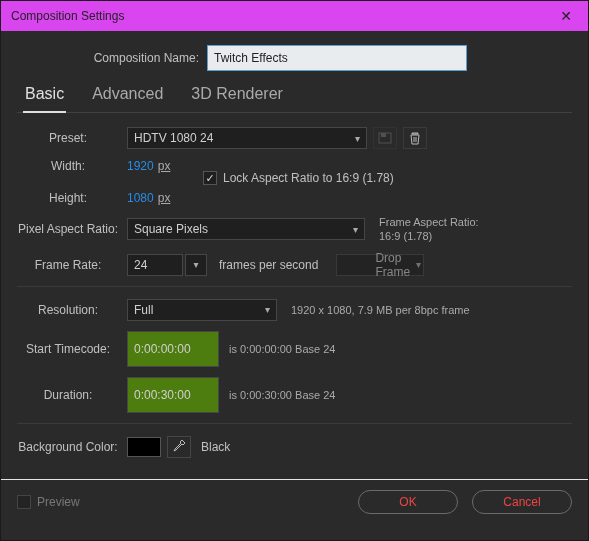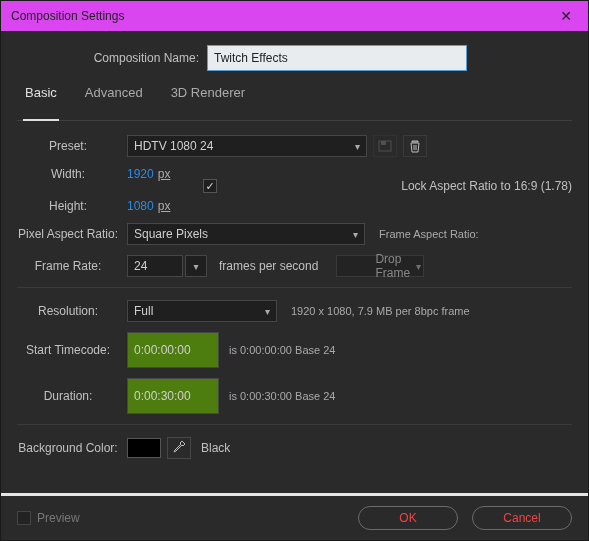--- a/index.html
+++ b/index.html
@@ -7,47 +7,47 @@
   .dialog { width: 589px; height: 541px; background: #2a2a2a; border: 1px solid #1a1a1a; display: flex; flex-direction: column; }
   .titlebar { height: 30px; background: #d946ef; display: flex; align-items: center; justify-content: space-between; padding: 0 10px; }
   .titlebar-text { font-size: 12px; color: #222; }
   .close-x { font-size: 14px; color: #222; cursor: pointer; padding: 0 6px; }
   .content { flex: 1; padding: 14px 16px 8px 16px; color: #c0c0c0; font-size: 12px; position: relative; }
   .row { display: flex; align-items: center; margin-bottom: 10px; }
   .label-col { text-align: right; padding-right: 8px; color: #c0c0c0; }
   .comp-name-row .label-col { width: 190px; }
   .name-input { width: 260px; height: 21px; background: #e8ecee; border: 1px solid #5a9fd4; color: #222; padding: 12px 6px; font-size: 12px; }
   .tabs { display: flex; gap: 24px; border-bottom: 1px solid #404040; margin-bottom: 14px; padding-left: 6px; }
-  .tab { padding: 4px 2px 19px 2px; color: #aaa; cursor: pointer; font-size: 13px; }
+  .tab { padding: 4px 2px 8px 2px; color: #aaa; cursor: pointer; font-size: 16px; }
   .tab.active { color: #e0e0e0; border-bottom: 2px solid #e0e0e0; margin-bottom: -1px; }
   .field-label { width: 110px; text-align: center; padding-right: 8px; color: #c0c0c0; }
   .select { background: #1f1f1f; border: 1px solid #464646; color: #d0d0d0; height: 22px; padding: 0 6px; display: flex; align-items: center; justify-content: space-between; cursor: pointer; }
   .chevron { font-size: 10px; color: #aaa; margin-left: 6px; }
   .preset-select { width: 240px; }
   .icon-btn { width: 24px; height: 22px; background: #2a2a2a; border: 1px solid #3a3a3a; display: flex; align-items: center; justify-content: center; cursor: pointer; margin-left: 6px; color: #888; }
   .icon-btn.disabled { opacity: 0.5; cursor: default; }
   .num-link { color: #288ce8; cursor: pointer; }
   .unit { color: #aaa; margin-left: 4px; text-decoration: underline; }
   .checkbox { width: 14px; height: 14px; background: #1f1f1f; border: 1px solid #555; display: inline-flex; align-items: center; justify-content: center; font-size: 11px; color: #ddd; margin-right: 6px; cursor: pointer; }
   .checkbox.checked::after { content: "✓"; }
-  .lock-row { margin-left: 186px; margin-top: -4px; margin-bottom: 6px; display: flex; align-items: center; justify-content: space-between; }
+  .lock-row { margin-left: 186px; margin-top: -4px; margin-bottom: 6px; display: flex; align-items: center; }
   .par-select { width: 238px; }
   .par-note { margin-left: 14px; color: #aaa; font-size: 11px; line-height: 1.3; }
   .fr-input { width: 56px; }
   .fr-drop { width: 22px; margin-left: 2px; }
   .fr-text { margin-left: 12px; color: #c0c0c0; }
   .drop-select { width: 88px; margin-left: 18px; opacity: 0.55; padding-left: 38px; }
   .res-select { width: 150px; }
   .res-note { margin-left: 14px; color: #aaa; font-size: 11px; }
   .tc-input { width: 92px; background: #4d7c0f; border: 1px solid #464646; color: #d0d0d0; height: 36px; padding: 16px 6px; font-size: 12px; }
   .tc-note { margin-left: 10px; color: #aaa; font-size: 11px; }
   .swatch { width: 34px; height: 20px; background: #000; border: 1px solid #555; cursor: pointer; }
   .eyedrop { width: 24px; height: 22px; border: 1px solid #464646; display: flex; align-items: center; justify-content: center; margin-left: 6px; cursor: pointer; color: #bbb; font-size: 13px; }
   .bg-name { margin-left: 10px; color: #c0c0c0; }
-  .footer { position: absolute; left: 0; right: 0; bottom: 0; padding: 10px 16px; display: flex; align-items: center; border-top: 3px solid #e5e5e5; background: #2a2a2a; }
+  .footer { position: absolute; left: 0; right: 0; bottom: 16px; padding: 10px 16px; display: flex; align-items: center; border-top: 1px solid #e5e5e5; background: #2a2a2a; }
   .preview-chk { display: flex; align-items: center; color: #777; font-size: 12px; }
   .preview-chk .checkbox { border-color: #444; background: #232323; }
   .footer-spacer { flex: 1; }
   .btn { width: 100px; height: 24px; border: 1px solid #6a6a6a; border-radius: 12px; background: transparent; color: #ef4444; font-size: 12px; cursor: pointer; display: flex; align-items: center; justify-content: center; margin-left: 14px; }
   .sep { height: 1px; background: #3a3a3a; margin: 8px 0 12px 0; }
   svg { display: block; }
 </style>
 </head>
 <body>
 
@@ -106,20 +106,21 @@
     </div>
 
     <div class="row">
       <div class="field-label" style="width:110px">Pixel Aspect Ratio:</div>
       <div class="select par-select">
         <span>Square Pixels</span>
         <span class="chevron">▾</span>
       </div>
       <div class="par-note">
         <div>Frame Aspect Ratio:</div>
+        <div>16:9 (1.78)</div>
       </div>
     </div>
 
     <div class="row">
       <div class="field-label">Frame Rate:</div>
       <div class="select fr-input">
         <span>24</span>
       </div>
       <div class="select fr-drop">
         <span class="chevron" style="margin:0 auto">▾</span>

